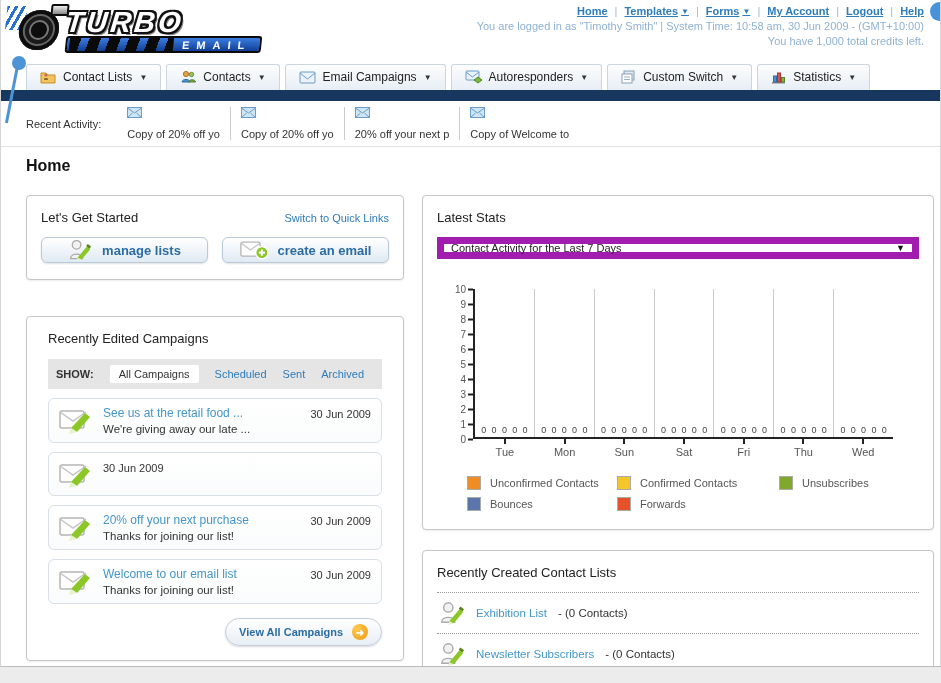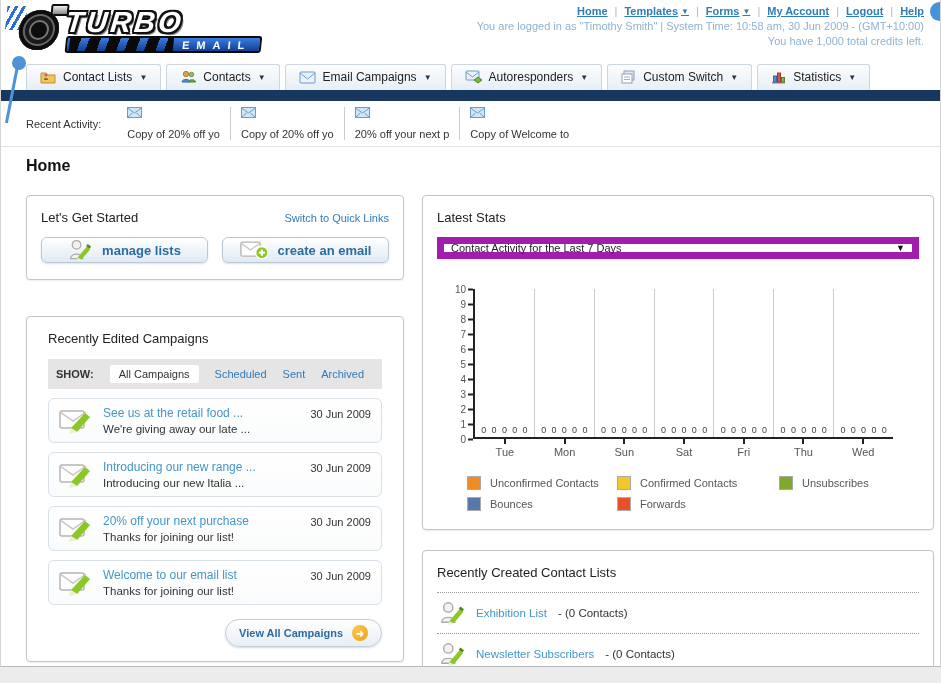--- a/index.html
+++ b/index.html
@@ -305,24 +305,20 @@
           </div>
           <div class="ci-date">30 Jun 2009</div>
         </div>
         <div class="campaign-item">
           <svg width="34" height="28" viewBox="0 0 34 28">
               <rect x="1" y="5" width="24" height="17" rx="2" fill="#fdfdfd" stroke="#b5b5b5" stroke-width="1.5"></rect>
               <path d="M1 6l13 9 13-9" fill="none" stroke="#c5c5c5" stroke-width="1.5"></path>
               <polygon points="12,22 26,7 31,11 18,26" fill="#8bc727"></polygon>
               <polygon points="12,22 18,26 10,28" fill="#e6f2c8"></polygon>
             </svg>
-          <div class="ci-text">
-            <div class="ci-title">Introducing our new range ...</div>
-            <div class="ci-sub">Introducing our new Italia ...</div>
-          </div>
           <div class="ci-date">30 Jun 2009</div>
         </div>
         <div class="campaign-item">
           <svg width="34" height="28" viewBox="0 0 34 28">
               <rect x="1" y="5" width="24" height="17" rx="2" fill="#fdfdfd" stroke="#b5b5b5" stroke-width="1.5"></rect>
               <path d="M1 6l13 9 13-9" fill="none" stroke="#c5c5c5" stroke-width="1.5"></path>
               <polygon points="12,22 26,7 31,11 18,26" fill="#8bc727"></polygon>
               <polygon points="12,22 18,26 10,28" fill="#e6f2c8"></polygon>
             </svg>
           <div class="ci-text">

